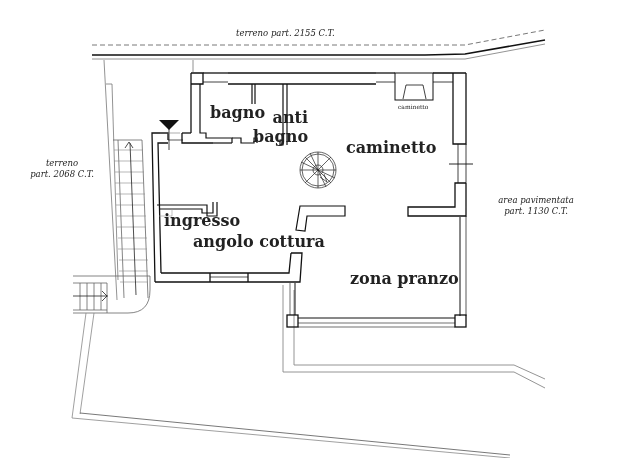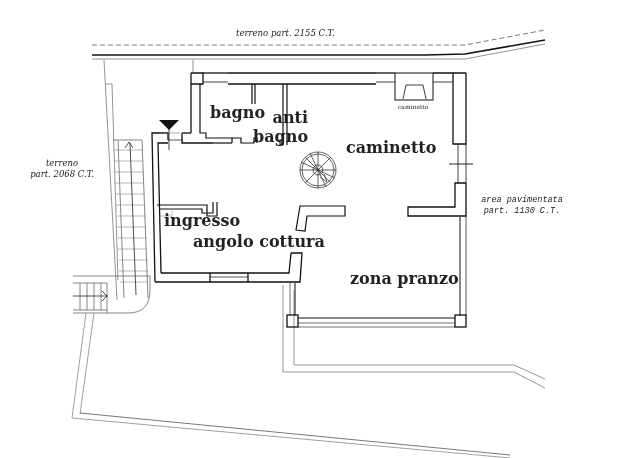--- a/index.html
+++ b/index.html
@@ -160,21 +160,21 @@
   </g>
 </svg>
 
 <div class="lbl parcel" style="left:236px; top:28px;">terreno part. 2155 C.T.</div>
 
 <div class="lbl parcel" style="left:30px; top:142px; width:64px;margin-top:16px;">
   <div>terreno</div>
   <div>part. 2068 C.T.</div>
 </div>
 
-<div class="lbl parcel" style="left:481px; top:195px; width:82px;font-family:Liberation Mono, monospace;">
+<div class="lbl parcel" style="left:495px; top:195px; width:82px;">
   <div>area  pavimentata</div>
   <div>part. 1130 C.T.</div>
 </div>
 
 <div class="lbl room" style="left:210px; top:105px;">bagno</div>
 <div class="lbl room" style="left:253px; top:108px; text-align:right; line-height:1.2;">
   <div>anti</div>
   <div>bagno</div>
 </div>
 <div class="lbl room" style="left:164px; top:165px;margin-top:48px;">ingresso</div>

